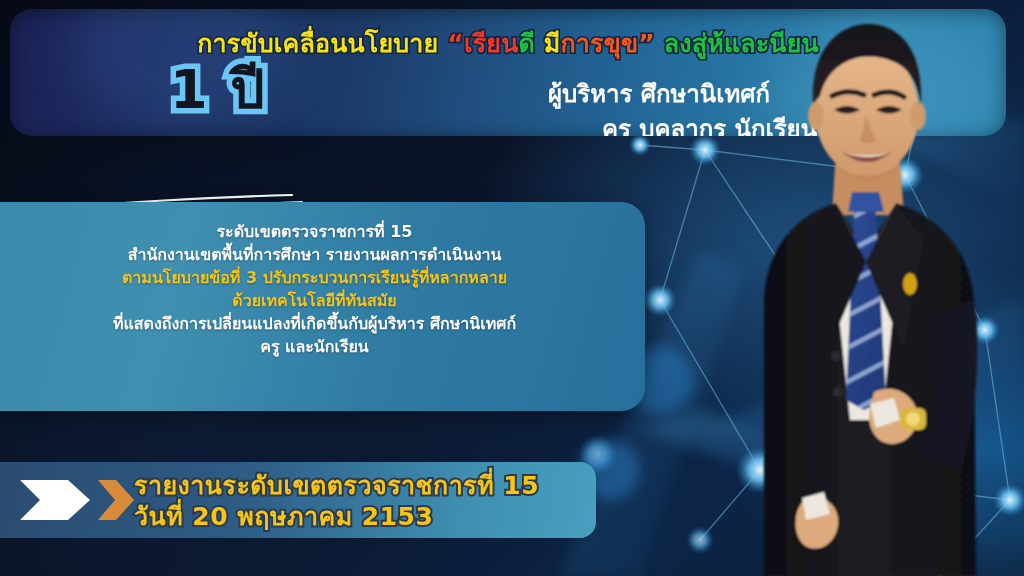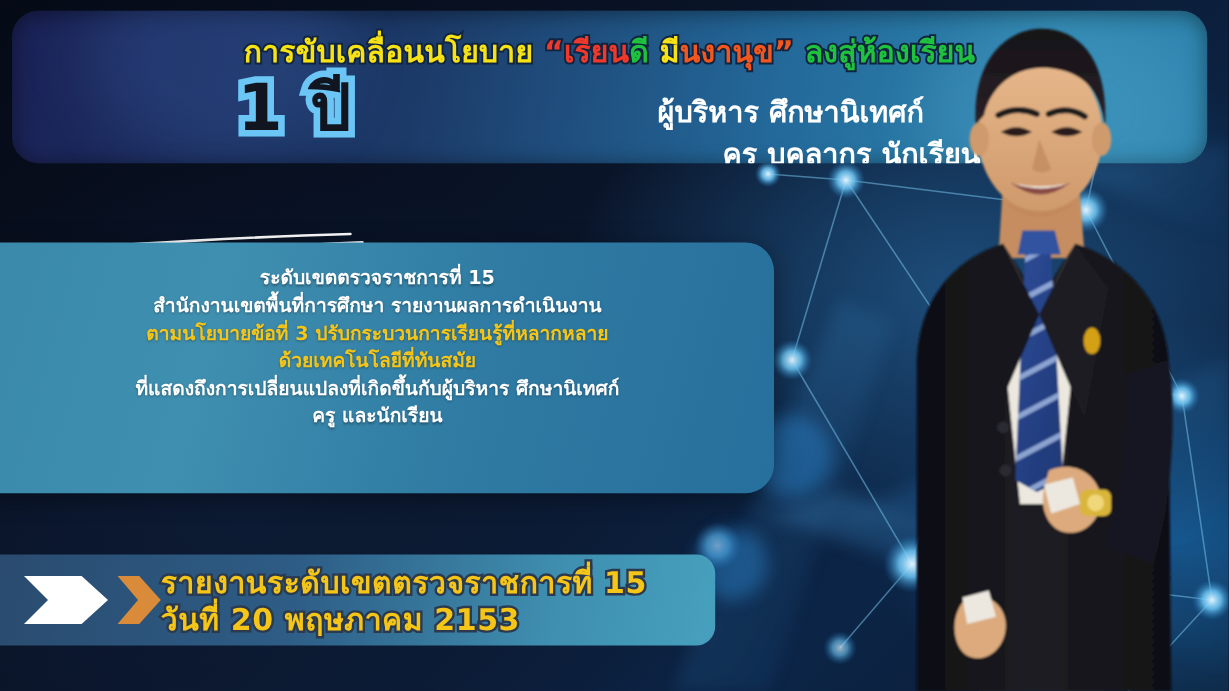--- a/index.html
+++ b/index.html
@@ -39,21 +39,21 @@
     -webkit-text-stroke:3.2px #10233f;
     paint-order:stroke fill;
   }
   .c-yellow{color:#f7e216;}
   .c-red{color:#f0392b;}
   .c-green{color:#1fc23e;}
   .c-orange{color:#f2571f;}
 
   .line2row{position:absolute;left:0;right:0;top:56px;height:64px;}
   .bigyear{
-    position:absolute;left:188px;top:-2px;
+    position:absolute;left:160px;top:-2px;
     font-size:54px;font-weight:bold;line-height:1;color:#10151f;
     -webkit-text-stroke:11px #6cc6f5;paint-order:stroke fill;
     font-family:"DejaVu Sans","Liberation Sans",sans-serif;
     letter-spacing:2px;
   }
   .bigchange{
     position:absolute;left:247px;top:8px;
     font-size:37px;font-weight:bold;line-height:1;color:#f4d23c;
     -webkit-text-stroke:7px #0d1420;paint-order:stroke fill;
     white-space:nowrap;
@@ -174,21 +174,21 @@
     </g>
   </svg>
 
   <div class="header-panel">
     <div class="hglow" style="left:60px;top:-40px;width:220px;height:160px;background:rgba(70,120,200,.18);"></div>
     <div class="hglow" style="left:760px;top:10px;width:220px;height:150px;background:rgba(120,200,235,.16);"></div>
 
     <div class="hdr-content">
 
       <div class="line1">
-        <span class="c-yellow">การขับเคลื่อนนโยบาย </span><span class="c-red">“เรียน</span><span class="c-green">ดี </span><span class="c-yellow">มี</span><span class="c-orange">นงานุข” </span><span class="c-green">ลงสู่ห้องเรียน</span>
+        <span class="c-yellow">การขับเคลื่อนนโยบาย </span><span class="c-red">“เรียน</span><span class="c-green">ดี </span><span class="c-yellow">มี</span><span class="c-orange">การขุข” </span><span class="c-green">ลงสู่ห้และนียน</span>
       </div>
 
       <div class="line2row">
         <div class="bigyear">1 ปี</div>
       </div>
 
       <div class="audience">
         <span>ผู้บริหาร ศึกษานิเทศก์</span>
         <span class="l2">ครู บุคลากร นักเรียน โรงเรียน</span>
       </div>

